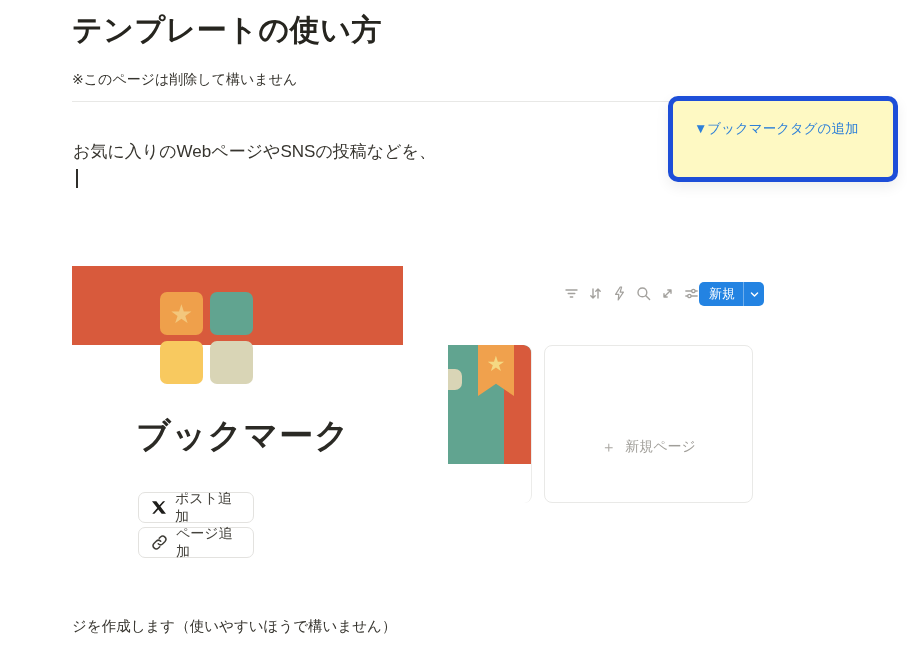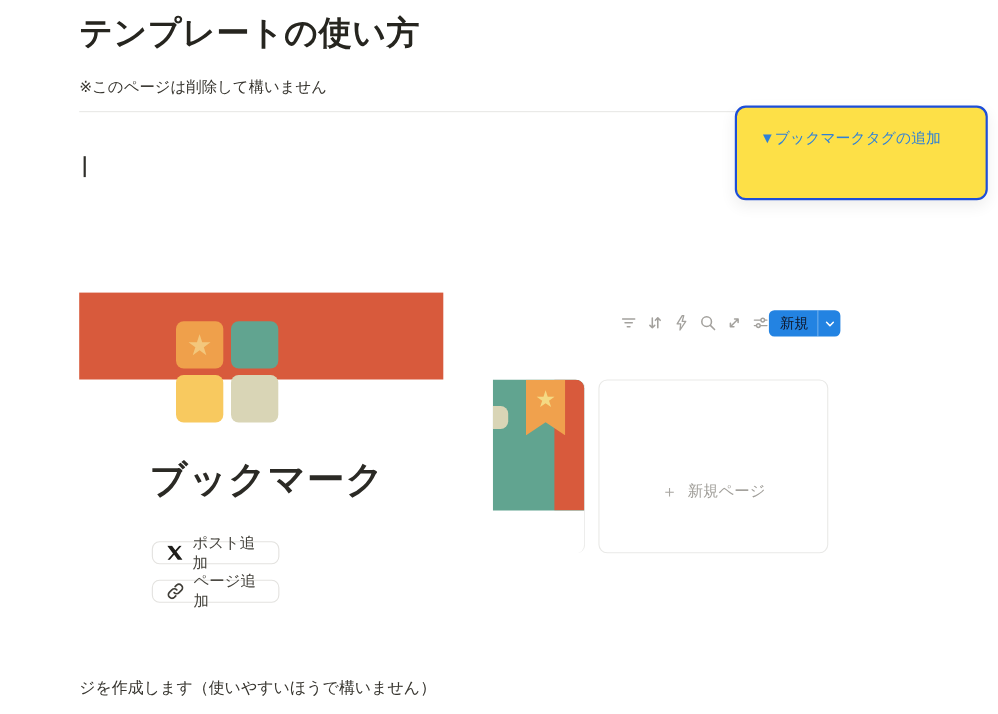--- a/index.html
+++ b/index.html
@@ -7,22 +7,22 @@
     font-family:"Liberation Sans","DejaVu Sans",sans-serif; color:#37352F; }
 
   .abs { position:absolute; }
 
   
   #page-title { left:72px; top:10px; font-size:30px; font-weight:700; color:#26251F; letter-spacing:.5px; }
   #page-note  { left:72px; top:71px; font-size:14px; color:#37352F; }
   #header-divider { left:72px; top:101px; width:818px; height:1px; background:#E8E8E6; }
 
   
-  #toc-panel { left:668px; top:96px; width:230px; height:86px; background:#fde047;
-    border:2px solid #1d4ed8; border-radius:10px; box-shadow:0 5px 14px rgba(0,0,0,.07);
+  #toc-panel { left:668px; top:96px; width:230px; height:86px; background:#fef9c3;
+    border:5px solid #1d4ed8; border-radius:10px; box-shadow:0 5px 14px rgba(0,0,0,.07);
     padding:20px 0 0 21px; }
   .toc-item { font-size:13.5px; line-height:16px; margin-bottom:12px; cursor:pointer; }
   .toc-item.link { color:#2E80D8; }
   .toc-item.plain { color:#37352F; }
 
   
   #intro { left:73px; top:138px; font-size:17px; line-height:27px; color:#37352F; }
   #caret { display:inline-block; width:1.5px; height:19px; background:#2F2E2A; vertical-align:-4px; margin-left:3px; }
 
   
@@ -30,33 +30,33 @@
   #cover-banner { position:absolute; left:0; top:0; width:331px; height:79px; background:#D85A3C; }
   .sq { position:absolute; width:43px; height:43px; border-radius:7px; }
   #sq-star  { left:88px;  top:26px; background:#EFA04B; display:flex; align-items:center; justify-content:center;
               color:#F3C77C; font-size:26px; line-height:1; }
   #sq-teal  { left:138px; top:26px; background:#61A490; }
   #sq-yellow{ left:88px;  top:75px; background:#F8C95F; }
   #sq-beige { left:138px; top:75px; background:#D9D5B6; }
 
   
   #preview-title { left:136px; top:413px; font-size:34px; font-weight:700; color:#2B2A25; letter-spacing:1px; }
-  .pv-btn { position:absolute; left:138px; width:116px; height:21px; background:#fff;
+  .pv-btn { position:absolute; left:138px; width:116px; height:31px; background:#fff;
     border:1px solid #E3E2DF; border-radius:7px; display:flex; align-items:center; gap:9px;
     padding:0 13px; font-size:14px; color:#45433D; cursor:pointer; }
   #btn-post { top:492px; }
   #btn-page { top:527px; }
   .pv-btn svg { flex:0 0 auto; }
 
   
   #toolbar { left:563px; top:285px; display:flex; align-items:center; gap:8px; }
   .tb-icon { width:16px; height:16px; display:flex; align-items:center; justify-content:center; cursor:pointer; }
 
   #new-btn { left:699px; top:282px; height:24px; background:#2383E2; border-radius:5px;
-    display:flex; align-items:stretch; color:#0f172a; font-size:13px; cursor:pointer; overflow:hidden; }
+    display:flex; align-items:stretch; color:#ffffff; font-size:13px; cursor:pointer; overflow:hidden; }
   #new-btn-label { display:flex; align-items:center; padding:0 8px 0 10px; }
   #new-btn-chevron { display:flex; align-items:center; justify-content:center; width:21px;
     border-left:1px solid rgba(255,255,255,.35); }
 
   
   #card-left { left:448px; top:345px; width:84px; height:158px; background:#fff;
     border-right:1px solid #ECECEA; border-radius:0 8px 8px 0; overflow:hidden; cursor:pointer; }
   #book-img { position:absolute; left:0; top:0; width:84px; height:119px; background:#61A490;
     border-top-right-radius:9px; overflow:hidden; }
   #book-stripe { position:absolute; right:0; top:0; width:28px; height:119px; background:#D85A3C; }
@@ -79,20 +79,21 @@
 
 <h1 class="abs" id="page-title">テンプレートの使い方</h1>
 <div class="abs" id="page-note">※このページは削除して構いません</div>
 <div class="abs" id="header-divider"></div>
 
 <div class="abs" id="toc-panel">
   <div class="toc-item link">▼ブックマークタグの追加</div>
 </div>
 
 <div class="abs" id="intro">
+  <div>お気に入りのWebページやSNSの投稿などを、</div>
   <div><span id="caret"></span></div>
 </div>
 
 <div class="abs" id="cover">
   <div id="cover-banner"></div>
   <div class="sq" id="sq-star">
     <span>★</span>
   </div>
   <div class="sq" id="sq-teal"></div>
   <div class="sq" id="sq-yellow"></div>

